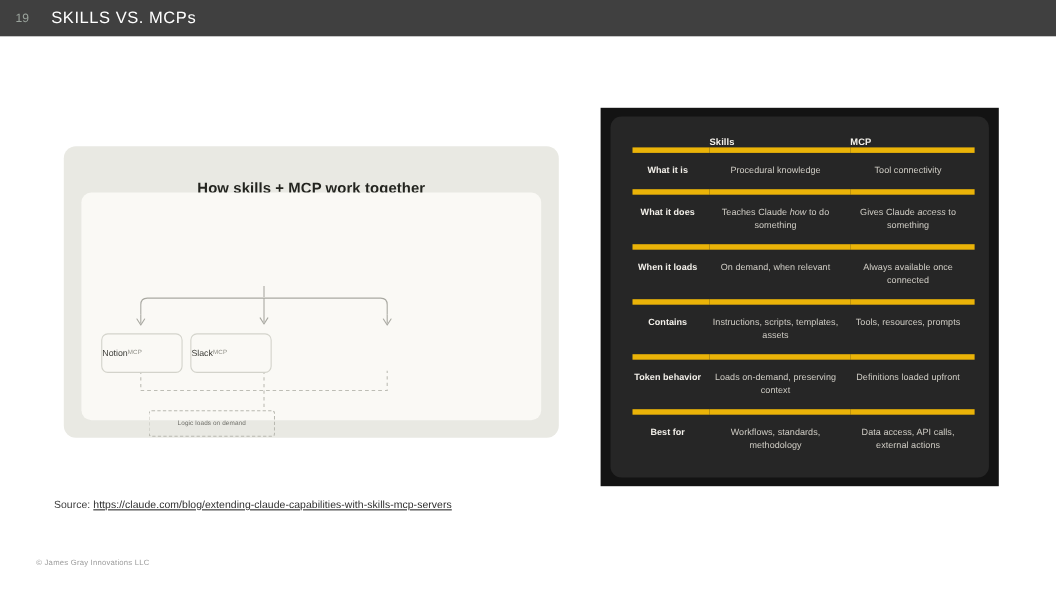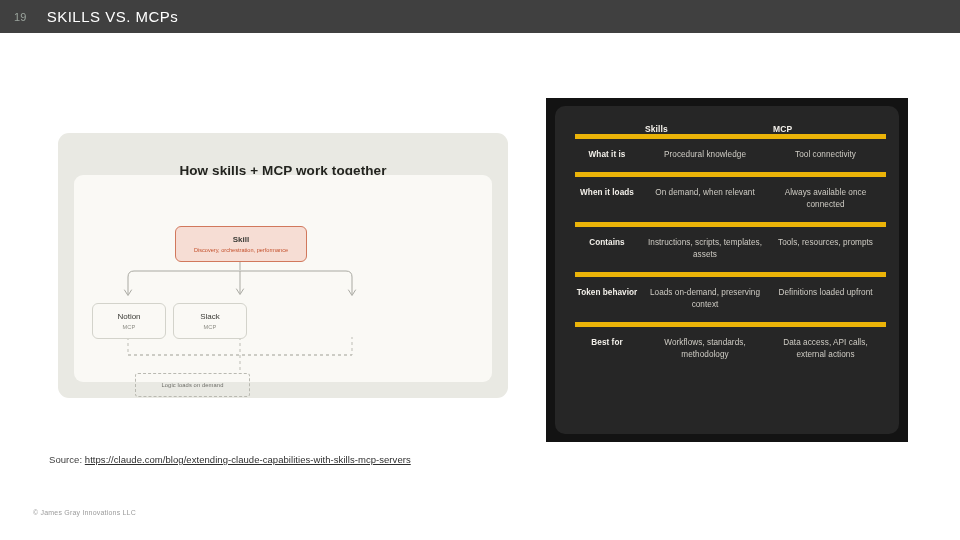--- a/index.html
+++ b/index.html
@@ -42,21 +42,21 @@
   }
   .skill-title{font-size:8px;color:#3b3b36;font-weight:600;line-height:11px;}
   .skill-sub{font-size:5.6px;color:#c4522e;line-height:9px;margin-top:1px;}
 
   
   .connector{position:absolute;left:0;top:0;width:418px;height:207px;}
 
   .mcp-box{
     position:absolute;top:128px;width:72px;height:34px;
     background:#faf9f5;border:1px solid #d3d3cb;border-radius:6px;
-    display:flex;flex-direction:column;align-items:center;justify-content:center;
+    display:flex;flex-direction:row;align-items:center;
   }
   .mcp-box.n1{left:18px;}
   .mcp-box.n2{left:99px;}
   .mcp-box.n3{left:181px;}
   .mcp-name{font-size:8px;color:#3b3b36;line-height:11px;}
   .mcp-sub{font-size:5.6px;color:#8c8c84;line-height:9px;margin-top:1px;letter-spacing:.2px;}
 
   .logic-box{
     position:absolute;left:61px;top:198px;width:113px;height:22px;
     border:1px dashed #b9b9b1;border-radius:3px;
@@ -132,24 +132,20 @@
       <path d="M162.5 114 L166 119.5 L169.5 114" stroke="#a9a9a2" stroke-width="1" fill="none" stroke-linecap="round" stroke-linejoin="round"></path>
 
       <path d="M278 111 L278 119" stroke="#a9a9a2" stroke-width="1" fill="none"></path>
       <path d="M274.5 115 L278 120.5 L281.5 115" stroke="#a9a9a2" stroke-width="1" fill="none" stroke-linecap="round" stroke-linejoin="round"></path>
 
       <path d="M54 162 L54 180 L278 180 L278 162" stroke="#bdbdb5" stroke-width="1" fill="none" stroke-dasharray="3 3"></path>
       <path d="M166 162 L166 198" stroke="#bdbdb5" stroke-width="1" fill="none" stroke-dasharray="3 3"></path>
       <path d="M54 180 L278 180" stroke="#bdbdb5" stroke-width="1" fill="none" stroke-dasharray="3 3"></path>
     </svg>
 
-    <div class="skill-box">
-      <div class="skill-title">Skill</div>
-      <div class="skill-sub">Discovery, orchestration, performance</div>
-    </div>
 
     <div class="mcp-box n1">
       <div class="mcp-name">Notion</div>
       <div class="mcp-sub">MCP</div>
     </div>
     <div class="mcp-box n2">
       <div class="mcp-name">Slack</div>
       <div class="mcp-sub">MCP</div>
     </div>
 
@@ -174,20 +170,25 @@
           <th>MCP</th>
         </tr>
       </thead>
       <tbody>
         <tr>
           <td class="row-label">What it is</td>
           <td>Procedural knowledge</td>
           <td>Tool connectivity</td>
         </tr>
         <tr>
+          <td class="row-label">What it does</td>
+          <td>Teaches Claude <em>how</em> to do something</td>
+          <td>Gives Claude <em>access</em> to something</td>
+        </tr>
+        <tr>
           <td class="row-label">When it loads</td>
           <td>On demand, when relevant</td>
           <td>Always available once connected</td>
         </tr>
         <tr>
           <td class="row-label">Contains</td>
           <td>Instructions, scripts, templates, assets</td>
           <td>Tools, resources, prompts</td>
         </tr>
         <tr>

